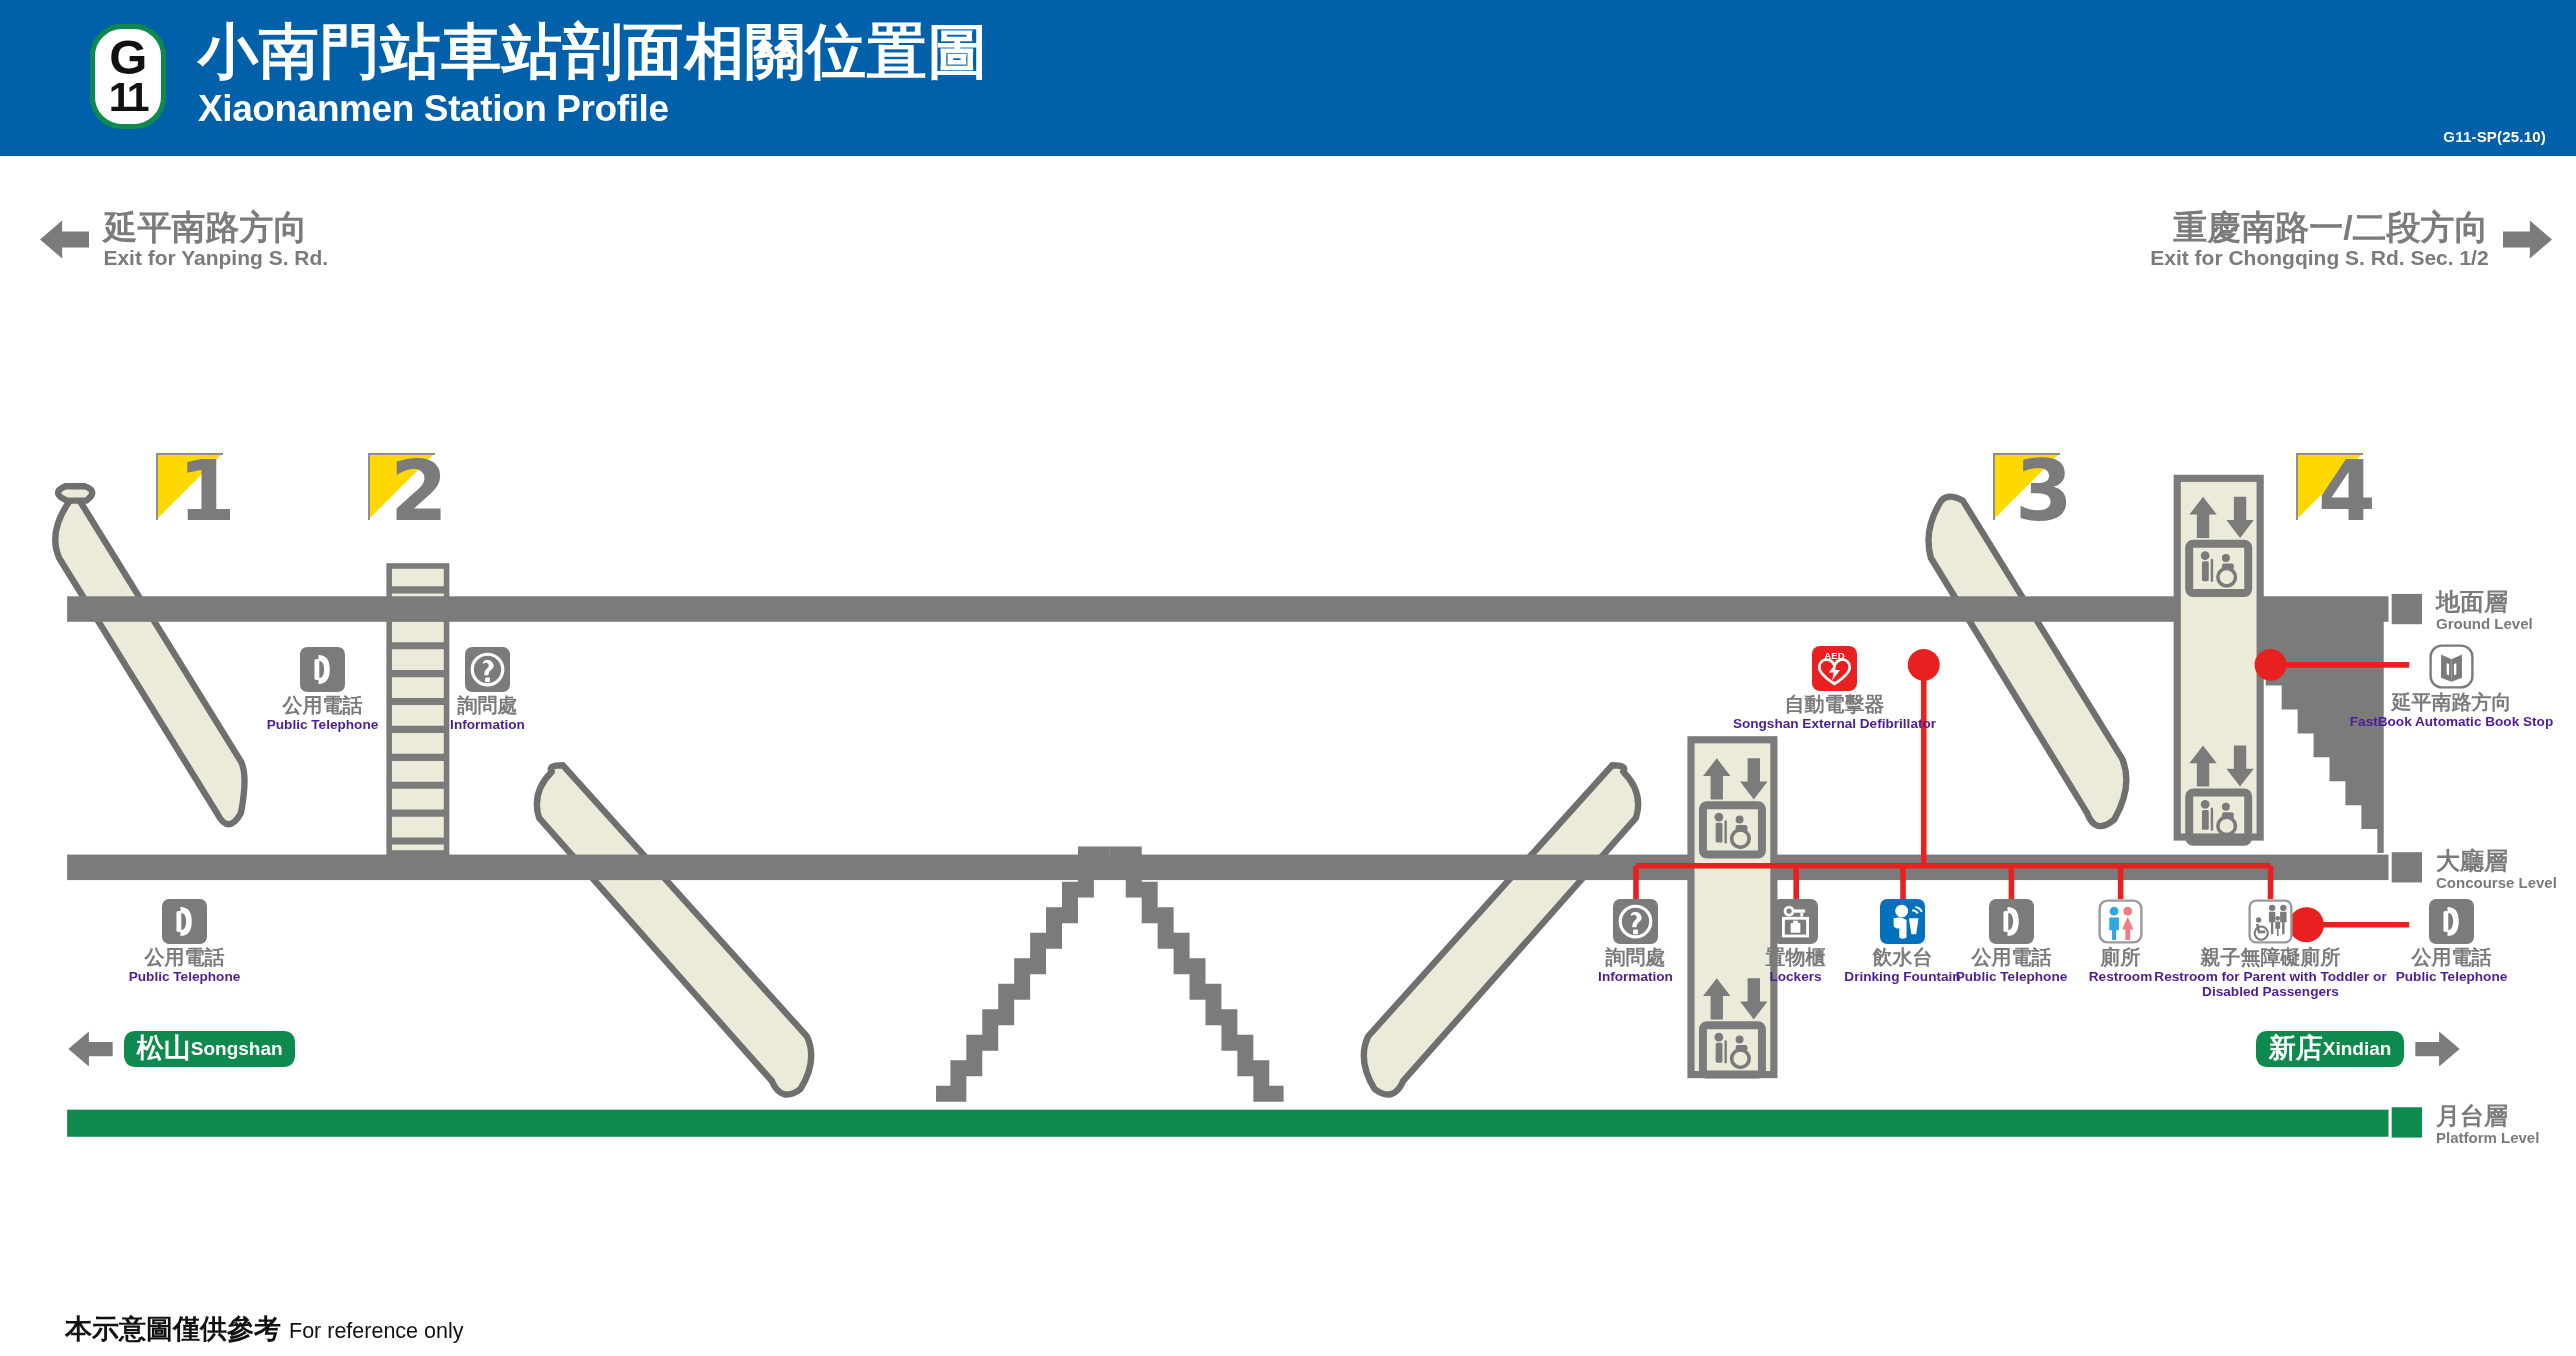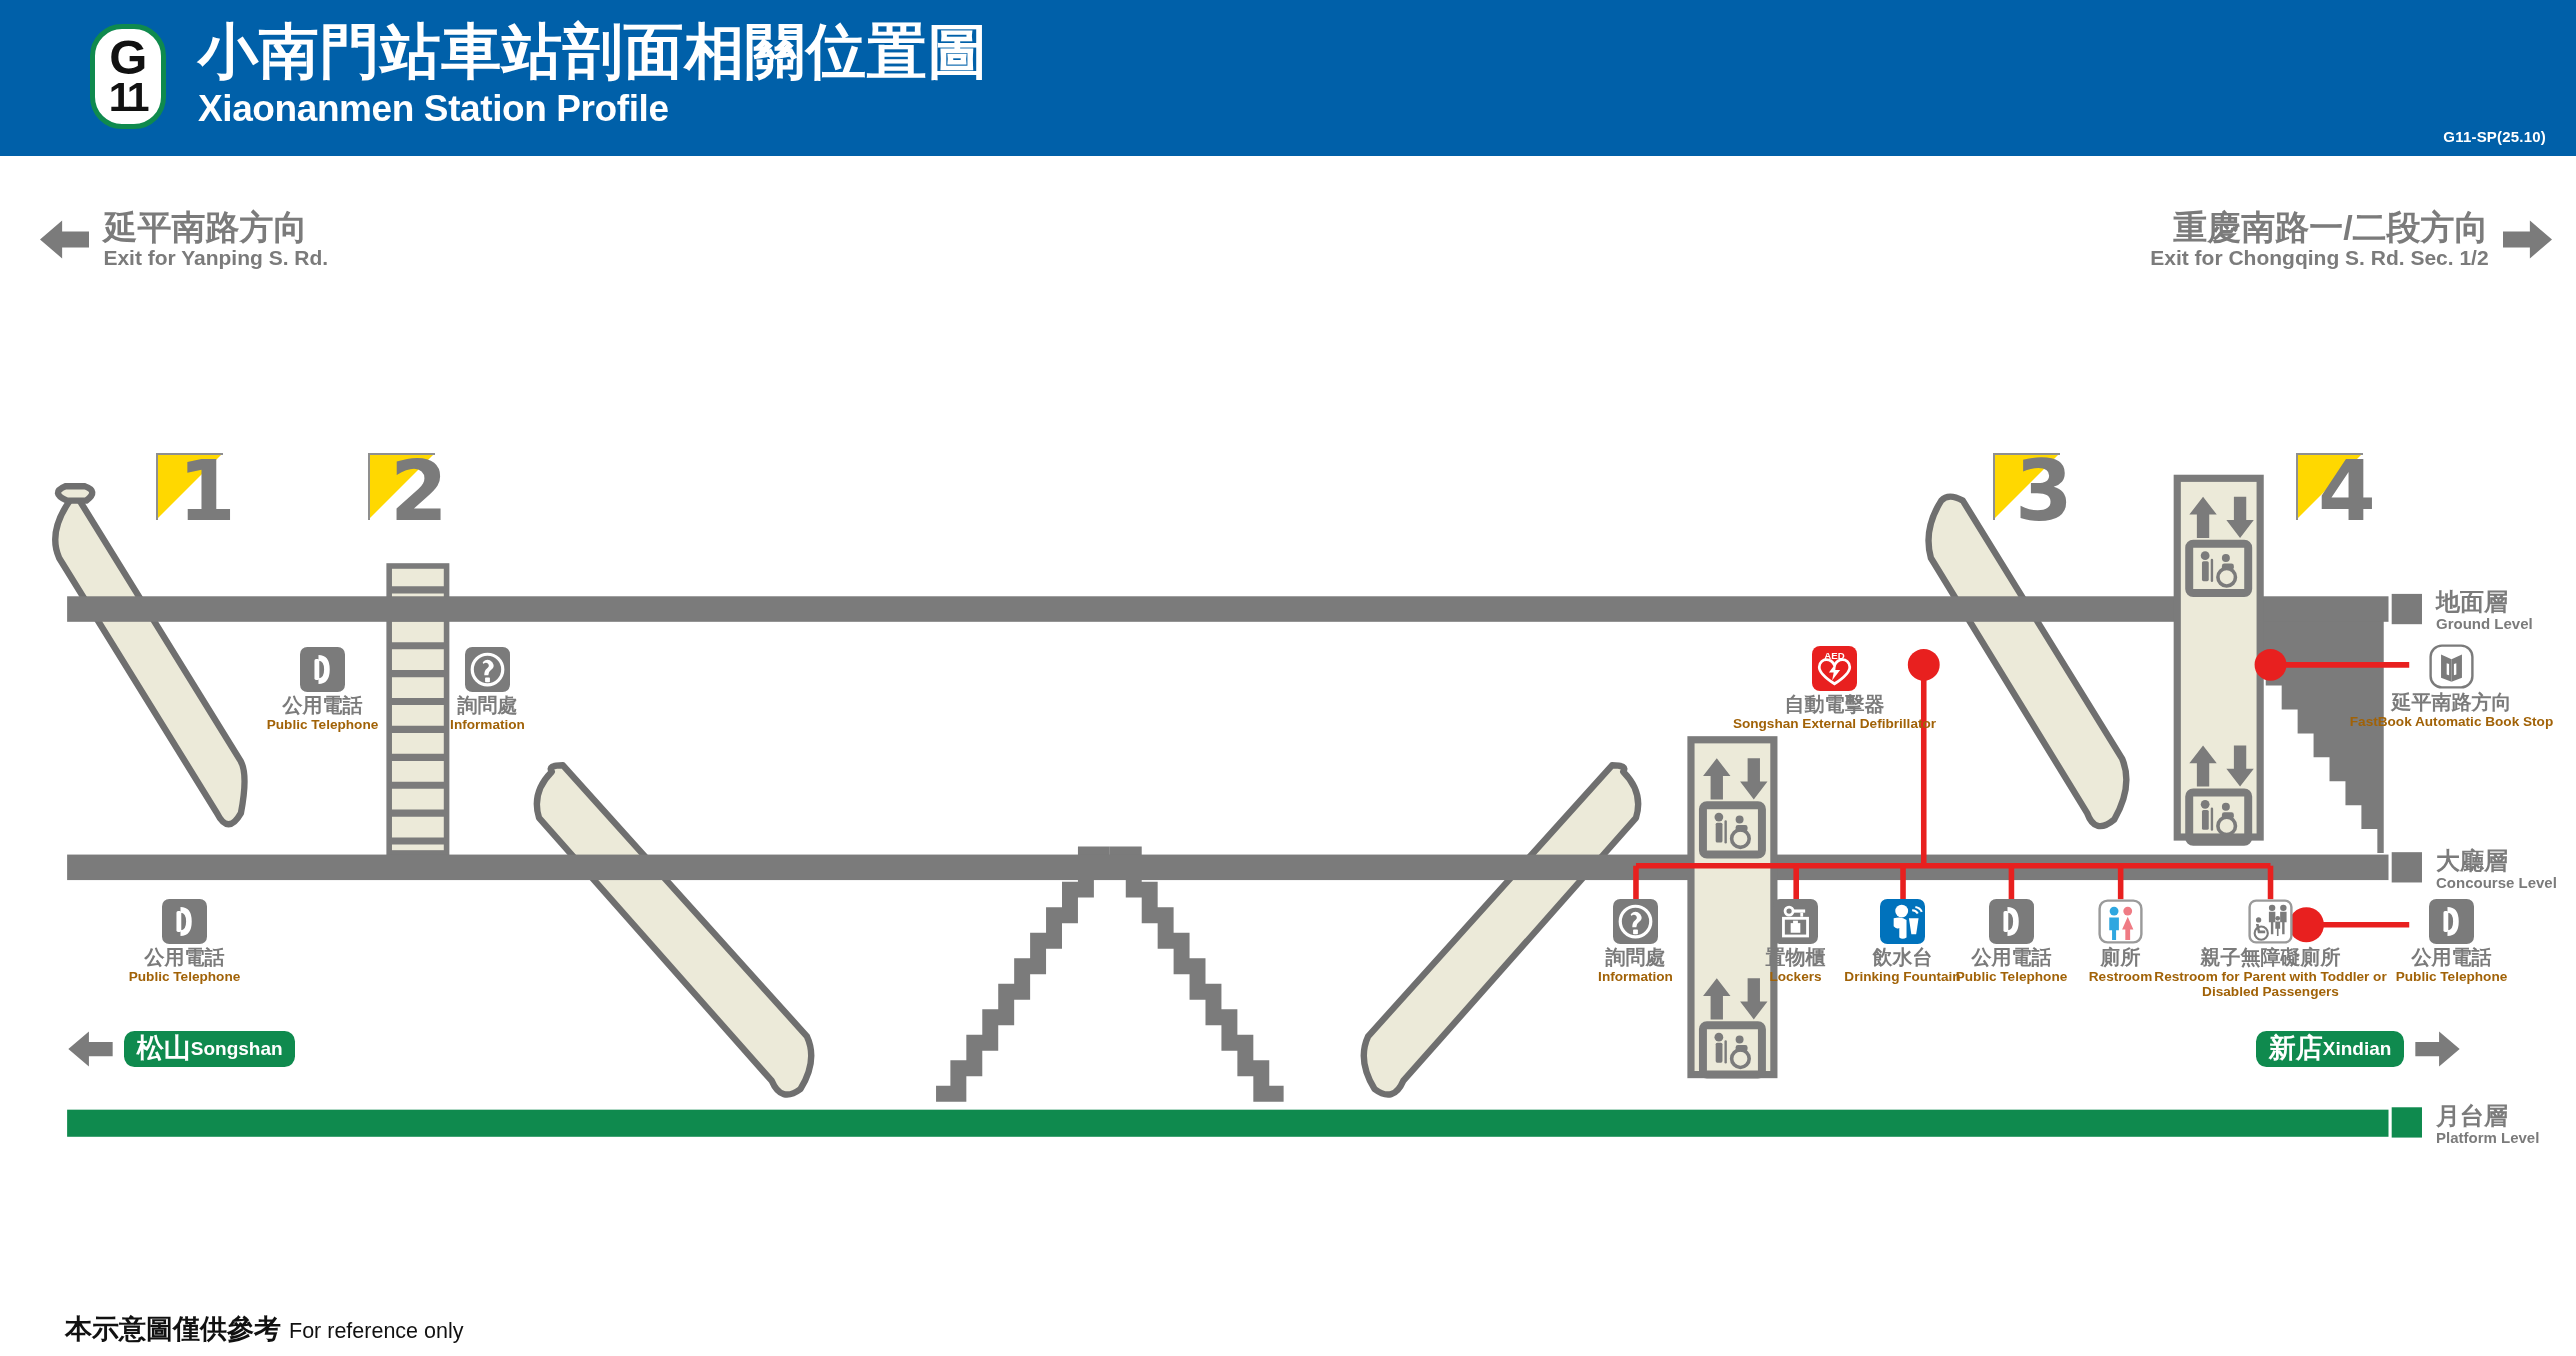--- a/index.html
+++ b/index.html
@@ -57,21 +57,21 @@
   .level-label .zh{font-size:24px;font-weight:bold;color:#7b7b7b;line-height:27px;white-space:nowrap;}
   .level-label .en{font-size:15px;font-weight:bold;color:#7b7b7b;line-height:17.5px;white-space:nowrap;}
   #lvl-ground{left:2436px;top:588px;}
   #lvl-concourse{left:2436px;top:847px;}
   #lvl-platform{left:2436px;top:1102px;}
 
   
   .fac{position:absolute;display:flex;flex-direction:column;align-items:center;width:159px;margin-left:-80px;}
   .fac .ficon{width:45px;height:45px;flex:none;}
   .fac .flab-zh{font-size:20px;font-weight:bold;color:#7b7b7b;line-height:23px;margin-top:2.4px;white-space:nowrap;}
-  .fac .flab-en{font-size:13.6px;font-weight:bold;color:#a16207;line-height:15px;text-align:center;}
+  .fac .flab-en{font-size:13.6px;font-weight:bold;color:#4c1d95;line-height:15px;text-align:center;}
   .fac.wide{width:239px;margin-left:-120px;}
 
   
   .exit-flag{position:absolute;width:96px;height:76px;}
   .exit-flag .tri{
     position:absolute;left:0;top:0;width:0;height:0;
     border-left:67px solid #ffd800;border-bottom:67px solid transparent;
   }
   .exit-flag .tri-edge{
     position:absolute;left:0;top:0;width:67px;height:67px;

